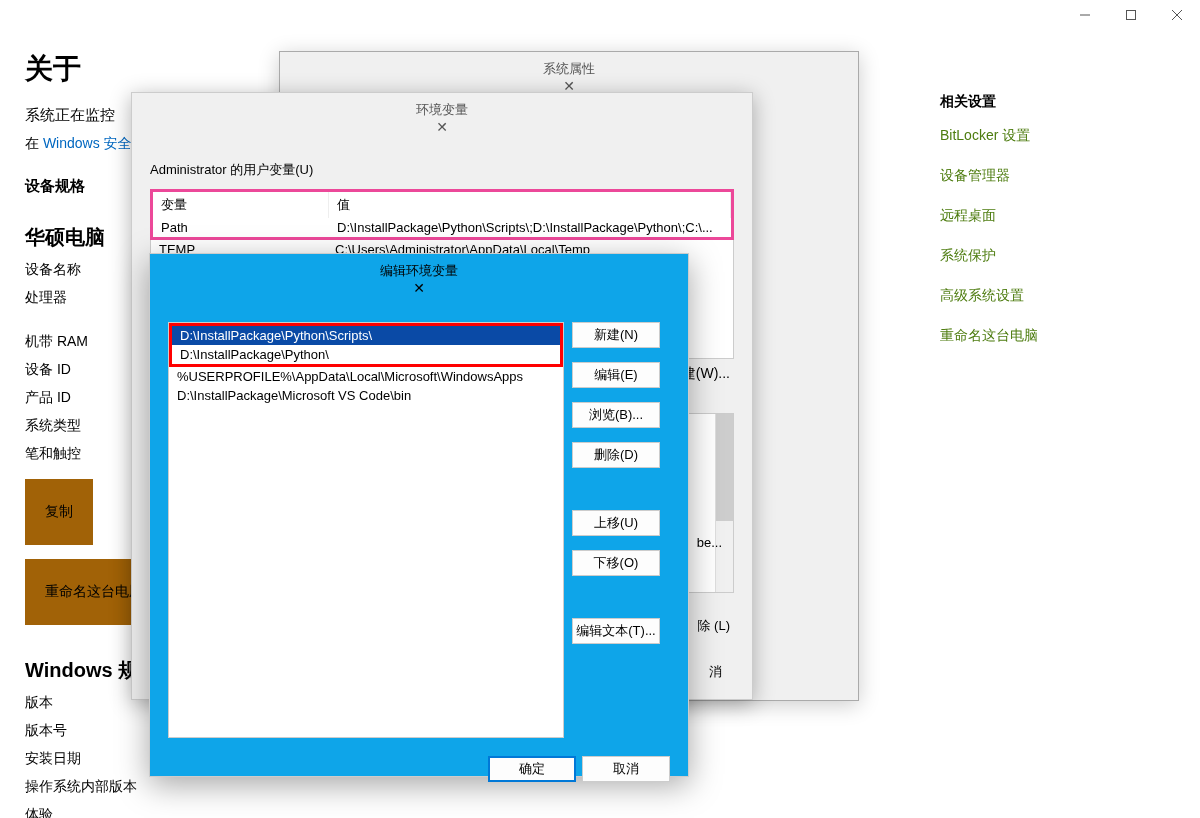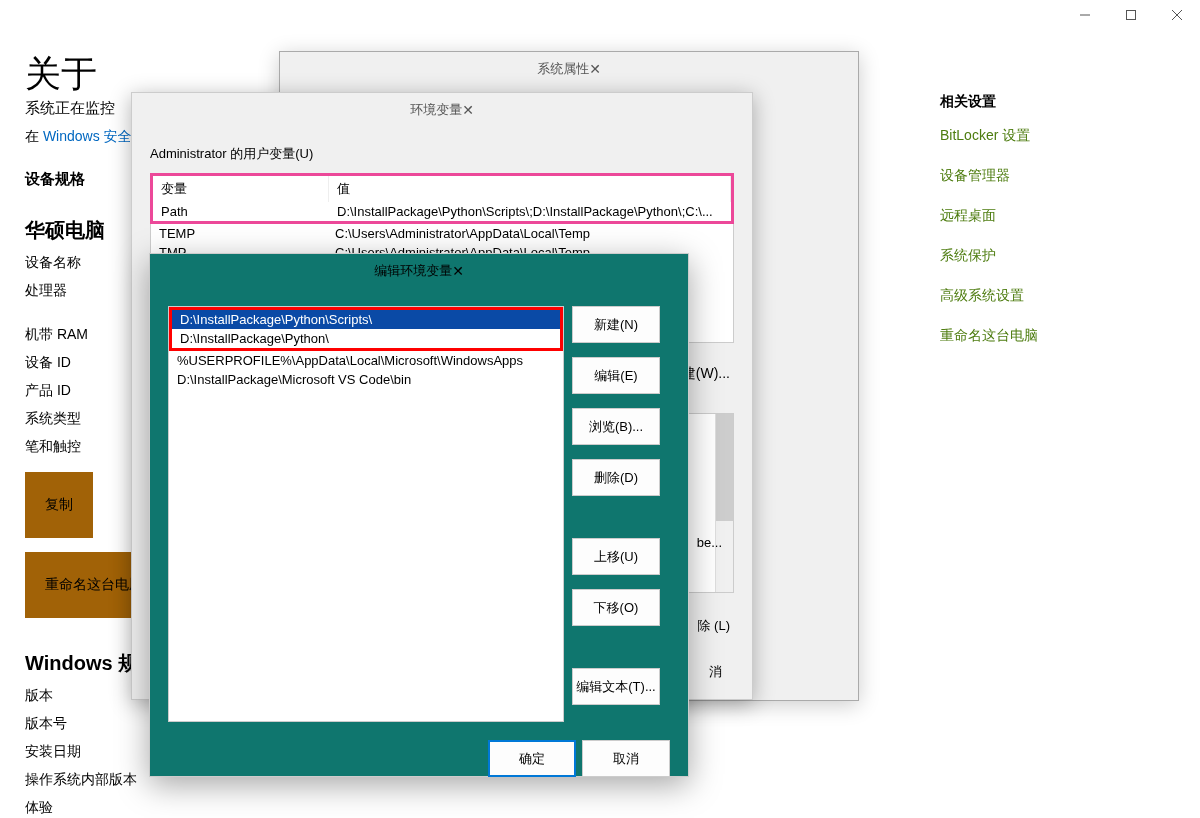--- a/index.html
+++ b/index.html
@@ -5,54 +5,54 @@
 * { box-sizing: border-box; margin: 0; padding: 0; font-family: "Microsoft YaHei", "Segoe UI", sans-serif; }
 body { background: #fff; width: 1200px; height: 818px; overflow: hidden; position: relative; font-size: 14px; color: #000; }
 
 
 .win-controls { position: absolute; top: 0; right: 0; display: flex; }
 .win-btn { width: 46px; height: 30px; display: flex; align-items: center; justify-content: center; color: #555; }
 .win-btn svg { width: 10px; height: 10px; }
 
 
 .settings-page { position: absolute; left: 25px; top: 50px; width: 1150px; }
-.settings-title { font-size: 36px; font-weight: 400; }
+.settings-title { font-size: 28px; font-weight: 700; margin-bottom: 18px; }
 .settings-sub { font-size: 15px; margin-bottom: 10px; }
 .settings-link { color: #0067c0; cursor: pointer; }
 .section-h { font-size: 15px; font-weight: 600; margin-top: 24px; margin-bottom: 12px; }
 .brand-h { font-size: 20px; font-weight: 600; margin-top: 28px; margin-bottom: 10px; }
 .spec-label { font-size: 14px; margin-bottom: 10px; }
 .btn-gray { background: #a16207; border: none; padding: 24px 20px; font-size: 14px; margin-top: 6px; margin-bottom: 14px; cursor: pointer; }
 
 .right-links { position: absolute; left: 940px; top: 93px; }
 .right-h { font-size: 14px; font-weight: 600; margin-bottom: 16px; }
 .right-link { color: #4d7c0f; font-size: 14px; margin-bottom: 22px; cursor: pointer; display: block; }
 
 
 .dlg-sysprop { position: absolute; left: 279px; top: 51px; width: 580px; height: 650px; background: #f0f0f0; border: 1px solid #aaa; box-shadow: 0 4px 20px rgba(0,0,0,0.2); }
-.dlg-title { padding: 8px 12px; font-size: 13px; color: #555; display: flex; justify-content: center; align-items: center; }
+.dlg-title { padding: 8px 12px; font-size: 13px; color: #555; display: flex; justify-content: center; align-items: center; flex-direction: column; }
 .closex { cursor: pointer; font-size: 14px; color: #555; }
 
 
 .dlg-env { position: absolute; left: 131px; top: 92px; width: 622px; height: 608px; background: #f0f0f0; border: 1px solid #ccc; box-shadow: 0 4px 20px rgba(0,0,0,0.3); }
 .env-body { padding: 18px 18px 0 18px; }
 .env-label { font-size: 13px; margin-bottom: 10px; }
 .env-table { background: #fff; border: 1px solid #ccc; width: 584px; height: 170px; font-size: 13px; position: relative; }
 .env-thead { display: flex; background: #fff; }
 .env-th { padding: 4px 8px; border-right: 1px solid #eee; }
 .env-th:first-child { width: 176px; }
 .env-row { display: flex; }
 .env-cell { padding: 2px 8px; white-space: nowrap; overflow: hidden; }
 .env-cell:first-child { width: 176px; }
 .red-outline-table { border: 3px solid #ec4899; }
-.dbtn { width: 88px; height: 37px; background: #fdfdfd; border: 1px solid #ccc; font-size: 13px; cursor: pointer; }
+.dbtn { width: 88px; height: 26px; background: #fdfdfd; border: 1px solid #ccc; font-size: 13px; cursor: pointer; }
 .dbtn.primary { border: 2px solid #0078d7; }
 
 
-.dlg-edit { position: absolute; left: 149px; top: 253px; width: 540px; height: 524px; background: #0f766e; border: 1px solid #ccc; box-shadow: 0 8px 30px rgba(0,0,0,0.35); }
+.dlg-edit { position: absolute; left: 149px; top: 253px; width: 540px; height: 524px; background: #0ea5e9; border: 1px solid #ccc; box-shadow: 0 8px 30px rgba(0,0,0,0.35); }
 .edit-body { padding: 18px; display: flex; gap: 8px; }
 .edit-list { background: #fff; border: 1px solid #ccc; width: 396px; height: 416px; font-size: 13px; }
 .list-inner { border: 3px solid #f00; border-bottom-width: 3px; }
 .list-item { padding: 2px 8px; white-space: nowrap; overflow: hidden; }
 .list-item.sel { background: #0a4aa6; color: #fff; }
 .edit-btncol { display: flex; flex-direction: column; gap: 14px; }
 .edit-footer { display: flex; justify-content: flex-end; gap: 6px; padding: 0 18px 18px 0; }
 
 
 .scrollbar-v { position: absolute; right: 0; top: 0; bottom: 0; width: 18px; background: #f0f0f0; border-left: 1px solid #ddd; }

